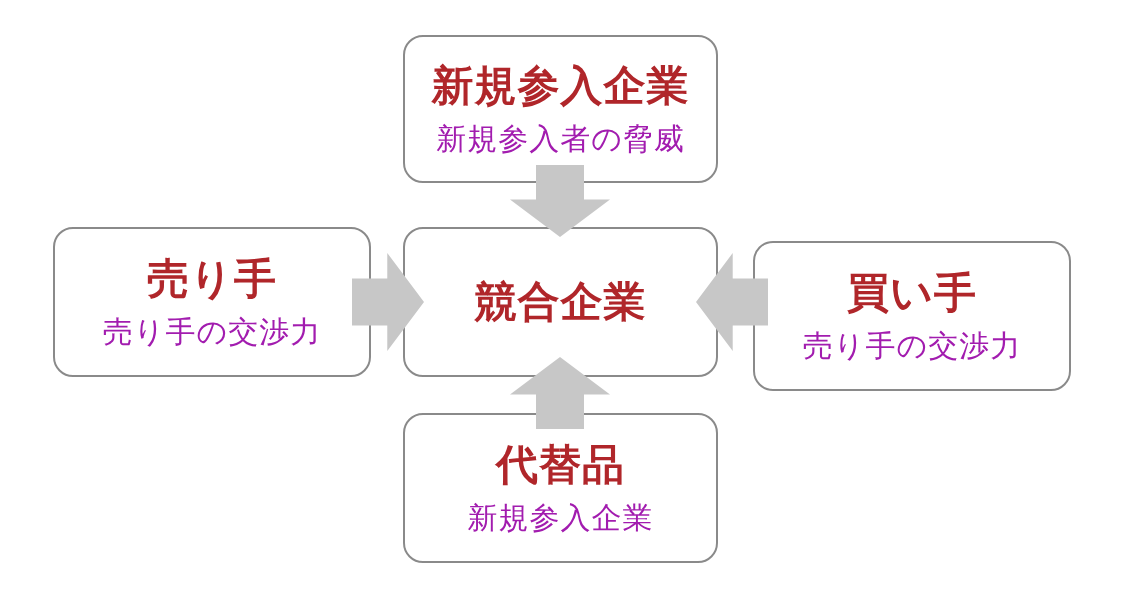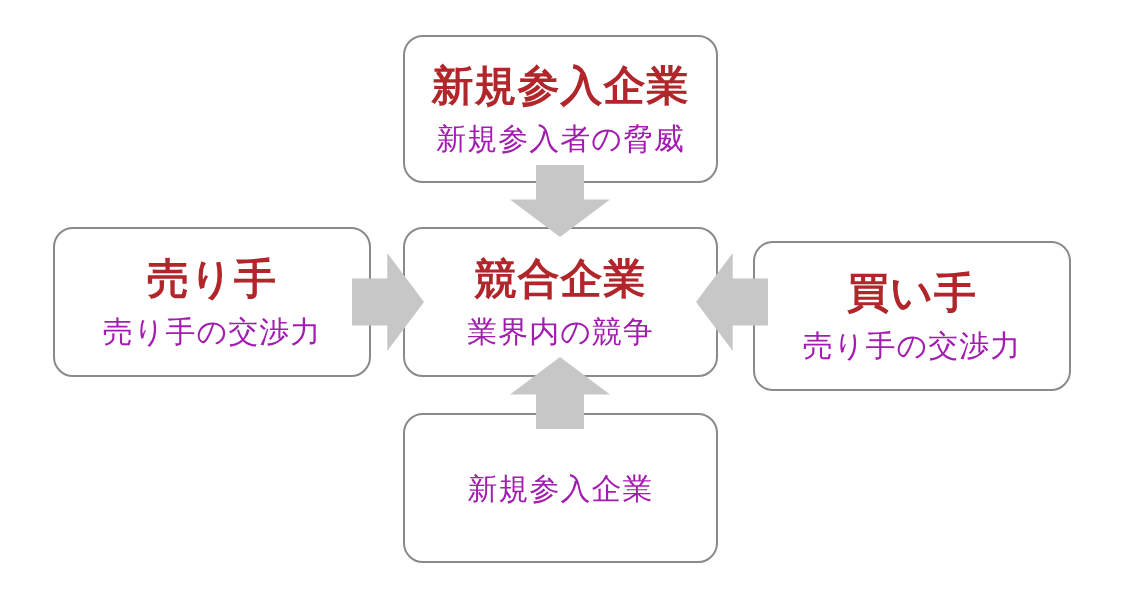--- a/index.html
+++ b/index.html
@@ -83,29 +83,29 @@
     <div class="subtitle">新規参入者の脅威</div>
   </div>
 
   <div class="box box-left">
     <div class="title">売り手</div>
     <div class="subtitle">売り手の交渉力</div>
   </div>
 
   <div class="box box-center">
     <div class="title">競合企業</div>
-    <div class="subtitle">業界内の競争</div>
   </div>
 
   <div class="box box-right">
     <div class="title">買い手</div>
     <div class="subtitle">売り手の交渉力</div>
   </div>
 
   <div class="box box-bottom">
+    <div class="title">代替品</div>
     <div class="subtitle">新規参入企業</div>
   </div>
 
   <div class="arrow arrow-down"></div>
   <div class="arrow arrow-right"></div>
   <div class="arrow arrow-left"></div>
   <div class="arrow arrow-up"></div>
 
 </div>
 

